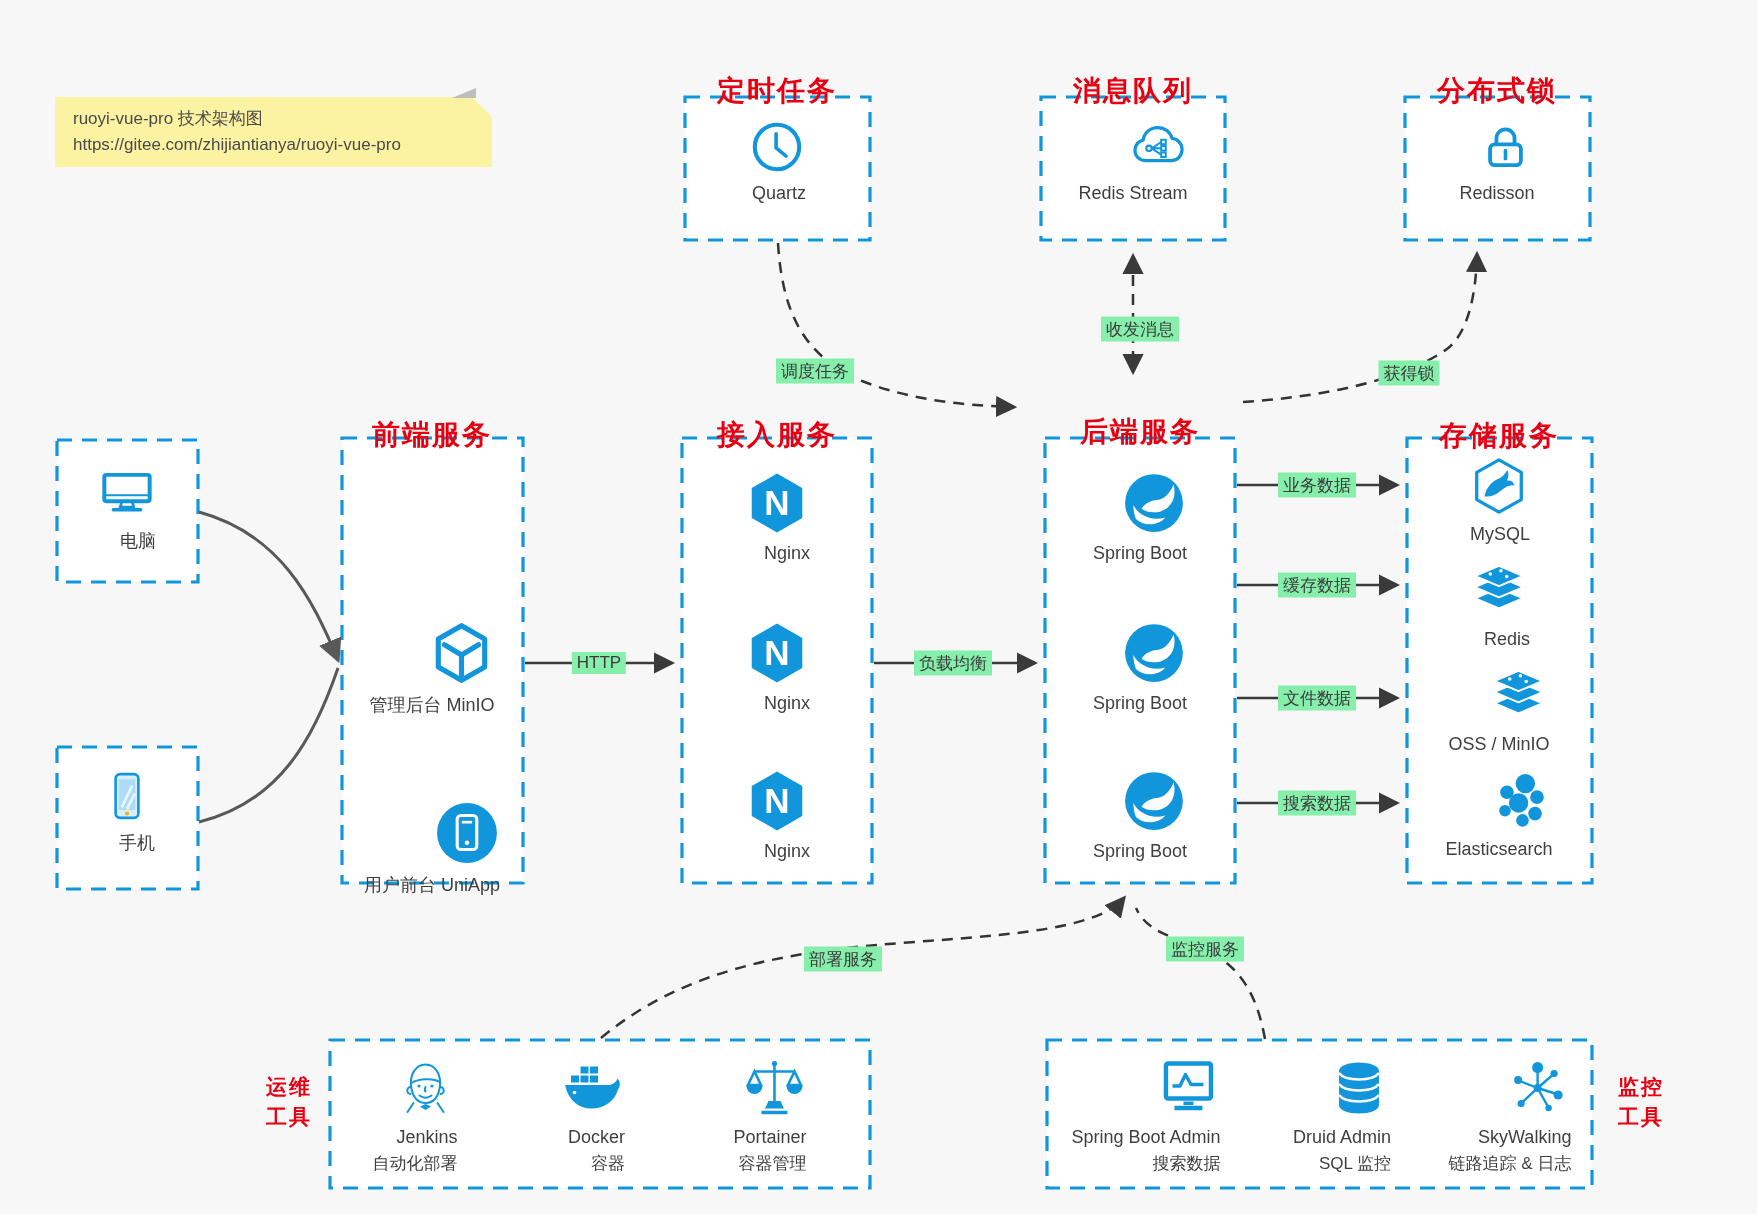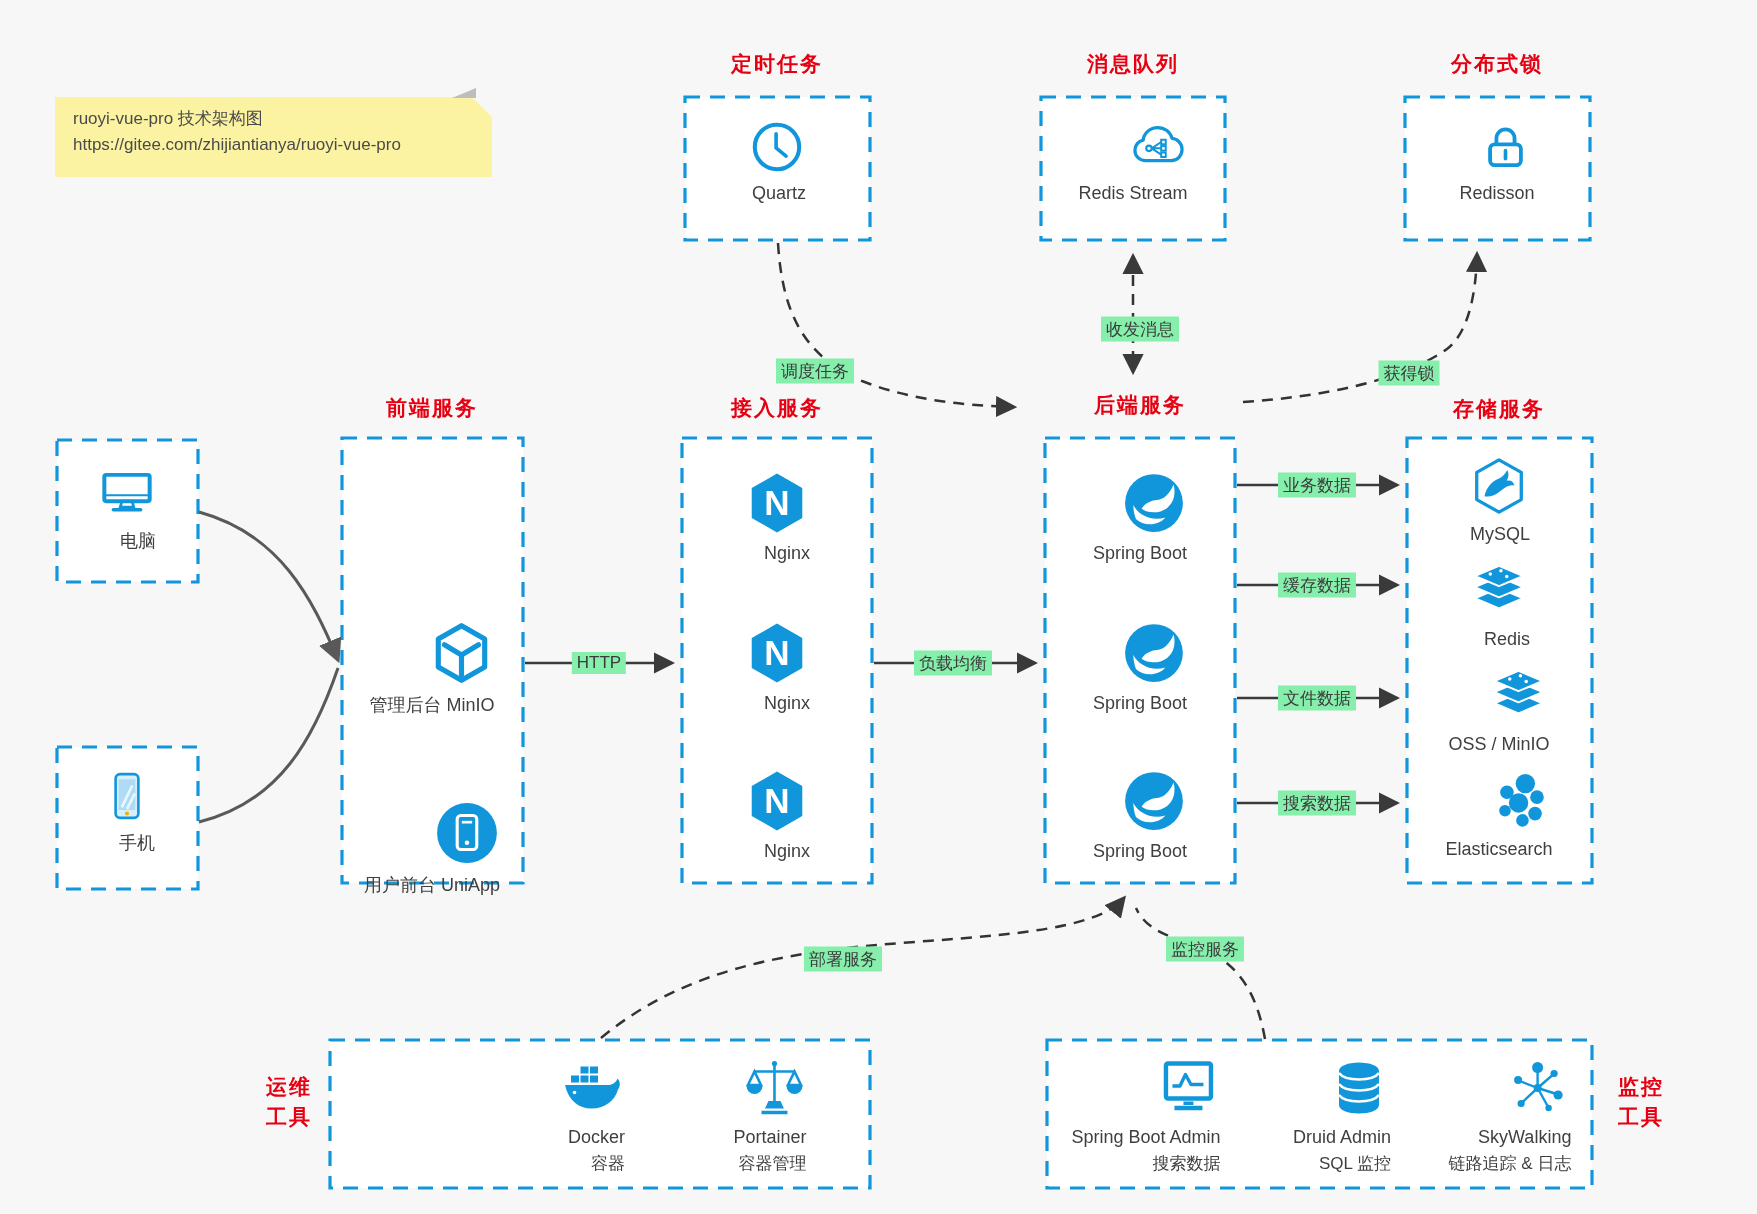--- a/index.html
+++ b/index.html
@@ -1,30 +1,30 @@
 <!DOCTYPE html>
 <html style="--blue: #1296db; --red: #e60012; --ink: #3a3a3a; --bg: #f7f7f7; --note-bg: #fbf3a2;"><head>
 <meta charset="utf-8">
 <style>
   html,body{margin:0;padding:0;background:#f7f7f7;}
   .canvas{position:relative;width:1757px;height:1214px;background:var(--bg,#f7f7f7);
     font-family:"Liberation Sans","DejaVu Sans",sans-serif;overflow:hidden;}
   .overlay{position:absolute;left:0;top:0;}
   .gtitle{position:absolute;transform:translateX(-50%);color:var(--red,#e60012);
-    font-weight:bold;font-size:21px;white-space:nowrap;letter-spacing:2px;}
+    font-weight:bold;font-size:28px;white-space:nowrap;letter-spacing:2px;margin-top:22px;}
   .side-title{position:absolute;transform:translateX(-50%);color:var(--red,#e60012);
     font-weight:bold;font-size:21px;line-height:30px;letter-spacing:2px;}
   .node{position:absolute;transform:translateX(-50%);display:flex;flex-direction:column;
     align-items:flex-end;gap:7px;color:var(--blue,#1296db);}
   .node .lbl{font-size:18px;color:#3f3f3f;white-space:nowrap;}
   .node .sub{font-size:17px;color:#3f3f3f;margin-top:-3px;white-space:nowrap;}
   .node svg{display:block;}
   .elabel{position:absolute;transform:translate(-50%,-50%);background:#86efac;
     padding:1px 5px;font-size:17px;color:#3b3b3b;white-space:nowrap;}
-  .note{position:absolute;left:55px;top:97px;width:437px;height:80px;
+  .note{position:absolute;left:55px;top:97px;width:437px;height:70px;
     background:var(--note-bg,#fbf3a2);padding:9px 0 0 18px;box-sizing:border-box;
     font-size:17px;color:#4a4a4a;line-height:26px;
     clip-path:polygon(0 0,calc(100% - 20px) 0,100% 20px,100% 100%,0 100%);}
   .fold{position:absolute;left:452px;top:88px;width:24px;height:10px;background:#bdbdbd;
     clip-path:polygon(0 100%,100% 0,100% 100%);}
 </style>
 </head>
 <body>
 
 <svg width="0" height="0" style="position:absolute" aria-hidden="true">
@@ -352,20 +352,27 @@
       </svg>
     <span class="lbl">OSS / MinIO</span>
   </div>
   <div class="node" style="left:1499px;top:770px">
     <svg width="62" height="62">
         <use href="#i-es"></use>
       </svg>
     <span class="lbl">Elasticsearch</span>
   </div>
 
+  <div class="node" style="left:415px;top:1056px">
+    <svg width="64" height="64">
+        <use href="#i-jenkins"></use>
+      </svg>
+    <span class="lbl">Jenkins</span>
+    <span class="sub">自动化部署</span>
+  </div>
   <div class="node" style="left:593px;top:1056px">
     <svg width="64" height="64">
         <use href="#i-docker"></use>
       </svg>
     <span class="lbl">Docker</span>
     <span class="sub">容器</span>
   </div>
   <div class="node" style="left:770px;top:1056px">
     <svg width="64" height="64">
         <use href="#i-portainer"></use>

